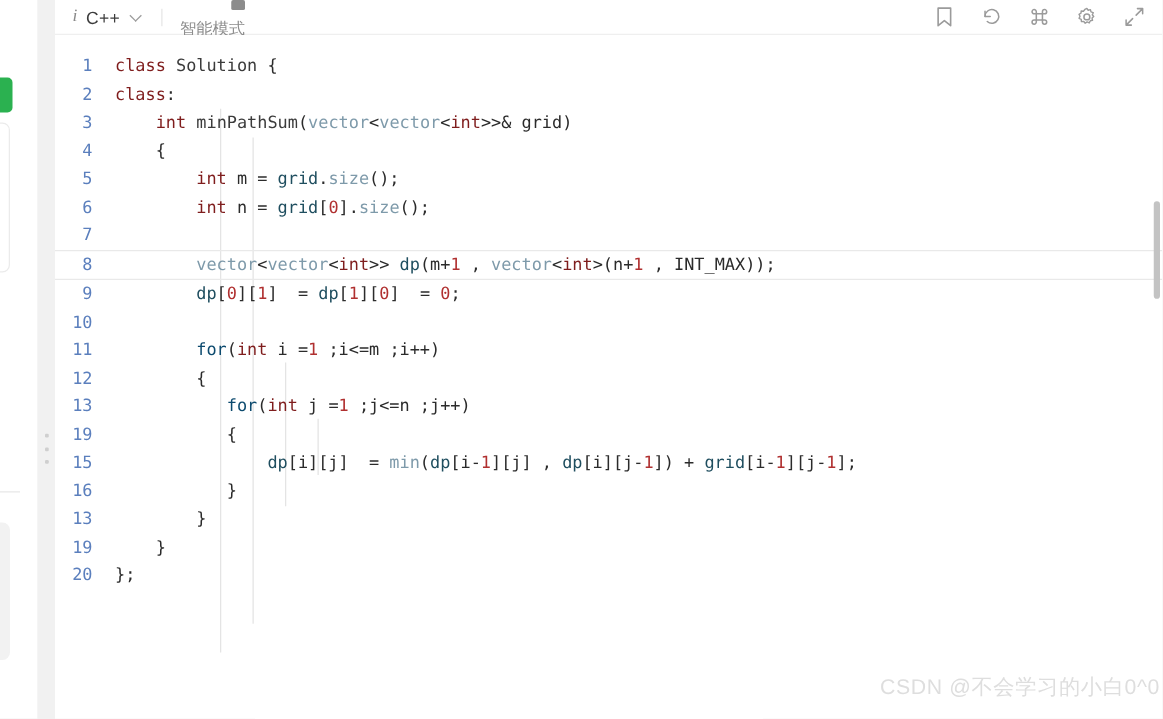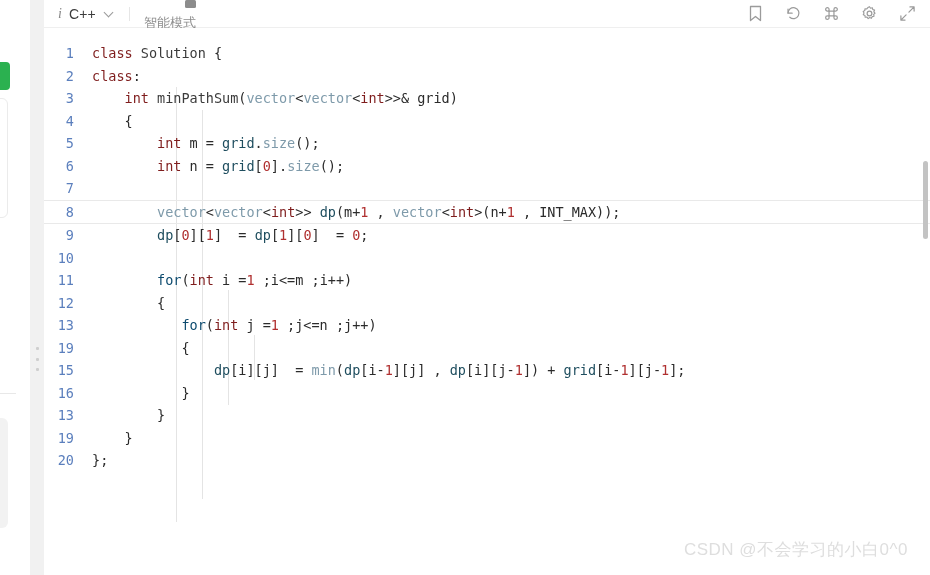--- a/index.html
+++ b/index.html
@@ -287,21 +287,21 @@
     width: 5px;
     height: 78px;
     background: #c3c3c3;
     border-radius: 3px;
     cursor: pointer;
   }
 
   
   .watermark {
     position: absolute;
-    right: 22px;
+    right: 2px;
     bottom: 14px;
     font-family: "Liberation Sans", sans-serif;
     font-size: 17px;
     color: #dedede;
     letter-spacing: .5px;
     user-select: none;
     pointer-events: none;
   }
 </style>
 </head>

